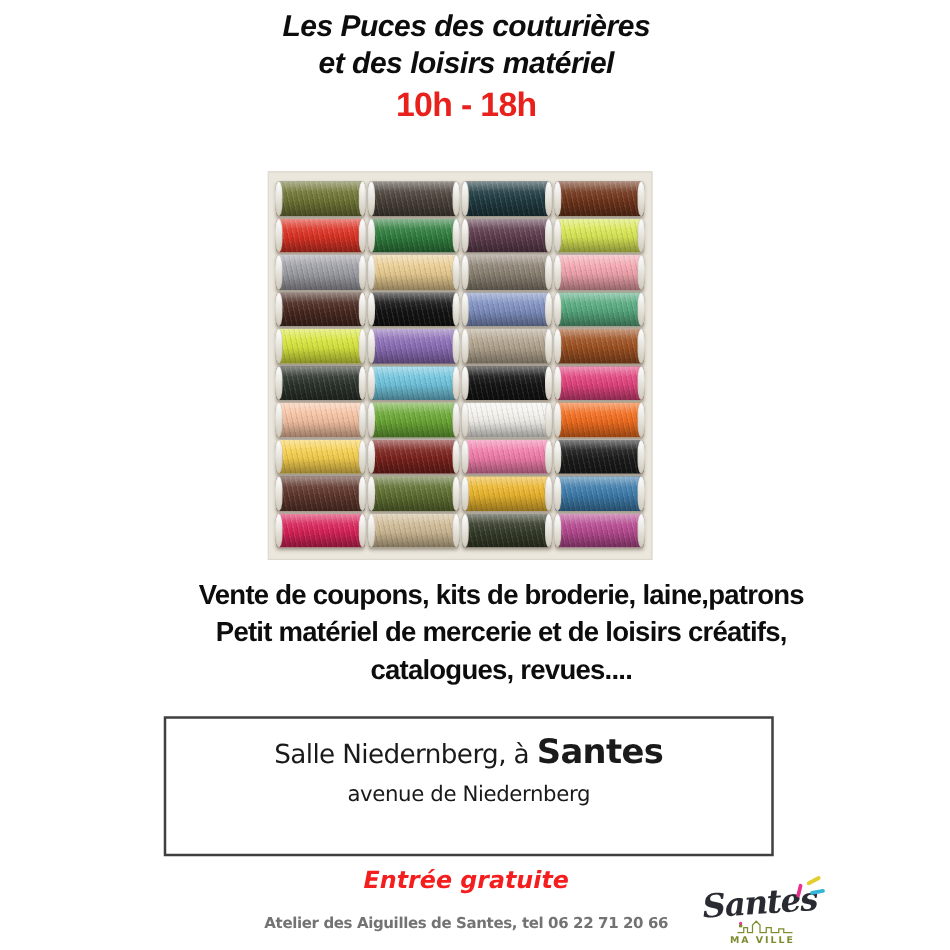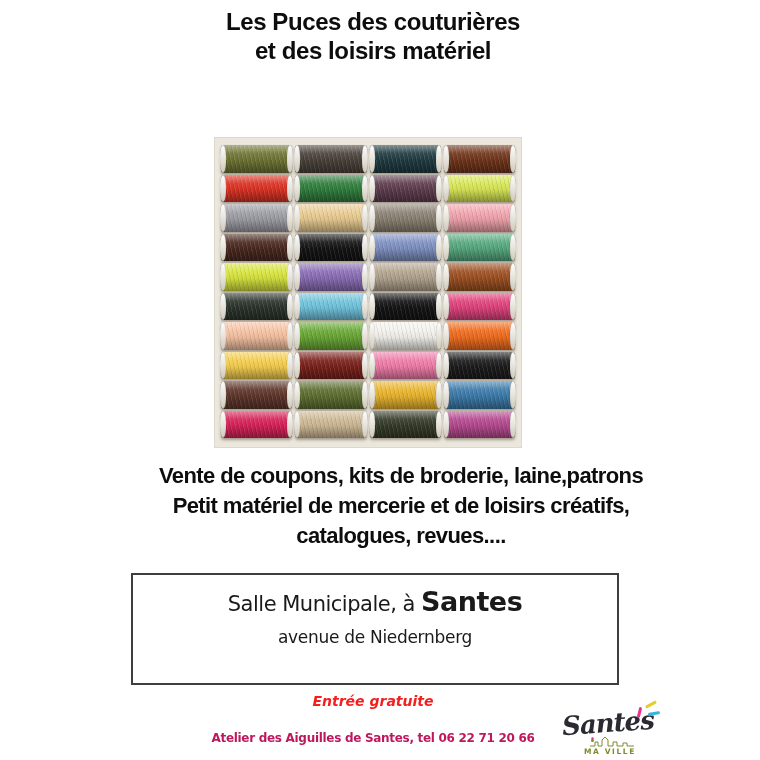--- a/index.html
+++ b/index.html
@@ -1,21 +1,21 @@
 <!DOCTYPE html>
 <html style="--accent-red: #e8211c; --bright-red: #f51e1e; --text-black: #0d0d0d; --photo-bg: #ebe7dc; --box-border: #3f3f3f; --logo-dark: #2a2a33; --logo-green: #7e8c2f; --logo-pink: #e8338a; --logo-yellow: #e3ce2b; --logo-cyan: #35b6d9;"><head>
 <meta charset="utf-8">
 <style>
   html,body{margin:0;padding:0;background:#ffffff;}
   .page{position:relative;width:760px;height:760px;background:#fff;overflow:hidden;
         font-family:"Liberation Sans",sans-serif;}
 
   
   .title-block{position:absolute;top:7px;left:0;width:746px;text-align:center;
-    font-weight:bold;font-size:24px;line-height:29px;letter-spacing:-0.4px;color:#0d0d0d;}
+    font-weight:bold;font-size:24px;line-height:29px;letter-spacing:-0.4px;color:#0d0d0d;font-style:italic;}
   .date-block{position:absolute;top:69px;left:0;width:746px;text-align:center;
     font-weight:bold;font-size:27px;line-height:30px;letter-spacing:-0.5px;
     color:var(--accent-red,#e8211c);}
 
   
   .photo{position:absolute;left:214px;top:137px;width:308px;height:311px;
     background:var(--photo-bg,#ebe7dc);box-sizing:border-box;padding:8px 7px 10px;
     box-shadow:0 0 0 1px #ddd8cc inset;}
   .spool-grid{display:grid;height:100%;grid-template-columns:repeat(4,1fr);
     grid-auto-rows:1fr;gap:2px 3px;}
@@ -42,24 +42,24 @@
     font-family:"DejaVu Sans",sans-serif;color:#1a1a1a;}
   .venue-line1{margin-top:11px;font-size:21px;letter-spacing:-0.5px;line-height:32px;}
   .venue-city{font-size:27px;font-weight:bold;letter-spacing:-0.5px;}
   .venue-line2{margin-top:5px;font-size:17px;letter-spacing:-0.3px;line-height:24px;}
   .venue-line3{margin-top:6px;font-size:19px;font-weight:bold;letter-spacing:-0.3px;
     color:var(--bright-red,#f51e1e);}
 
   
   .free-entry{position:absolute;top:693px;left:0;width:746px;text-align:center;
     font-family:"DejaVu Sans",sans-serif;font-style:italic;font-weight:bold;
-    font-size:14px;color:var(--bright-red,#f51e1e);}
+    font-size:19px;color:var(--bright-red,#f51e1e);}
   .contact-line{position:absolute;top:731px;left:0;width:746px;text-align:center;
     font-family:"DejaVu Sans",sans-serif;font-weight:bold;font-size:12px;
-    letter-spacing:-0.3px;color:#be185d;}
+    letter-spacing:-0.3px;color:#737373;}
 
   
   .logo{position:absolute;left:556px;top:700px;width:110px;height:60px;}
   .logo-script{position:absolute;left:6px;top:8px;font-family:"DejaVu Serif",serif;
     font-style:italic;font-size:26px;font-weight:bold;letter-spacing:-1px;
     color:var(--logo-dark,#2a2a33);transform:rotate(-4deg);}
   .spark{position:absolute;border-radius:2px;}
   .spark.pink{left:82px;top:7px;width:3px;height:11px;
     background:var(--logo-pink,#e8338a);transform:rotate(14deg);}
   .spark.yellow{left:89px;top:3px;width:12px;height:3px;
@@ -75,20 +75,21 @@
 <body>
 
 <div class="page">
 
   <div class="title-block">
     <div>Les Puces des couturières</div>
     <div>et des loisirs matériel</div>
   </div>
 
   <div class="date-block">
+    <div>10h - 18h</div>
   </div>
 
   <div class="photo">
     <div class="spool-grid">
         <div class="spool" style="--c: #6f7534;">
           <i class="cap left"></i>
           <i class="cap right"></i>
         </div>
         <div class="spool" style="--c: #4b423a;">
           <i class="cap left"></i>
@@ -249,21 +250,21 @@
       </div>
   </div>
 
   <div class="desc-block">
     <div>Vente de coupons, kits de broderie, laine,patrons</div>
     <div>Petit matériel de mercerie et de loisirs créatifs,</div>
     <div>catalogues, revues....</div>
   </div>
 
   <div class="venue-box">
-    <div class="venue-line1"><span>Salle Municipale, à </span><span class="venue-city">Santes</span></div>
+    <div class="venue-line1"><span>Salle Niedernberg, à </span><span class="venue-city">Santes</span></div>
     <div class="venue-line2">avenue de Niedernberg</div>
   </div>
 
   <div class="free-entry">Entrée gratuite</div>
 
   <div class="contact-line">Atelier des Aiguilles de Santes, tel 06 22 71 20 66</div>
 
   <div class="logo">
     <span class="logo-script">Santes</span>
     <span class="spark pink"></span>

